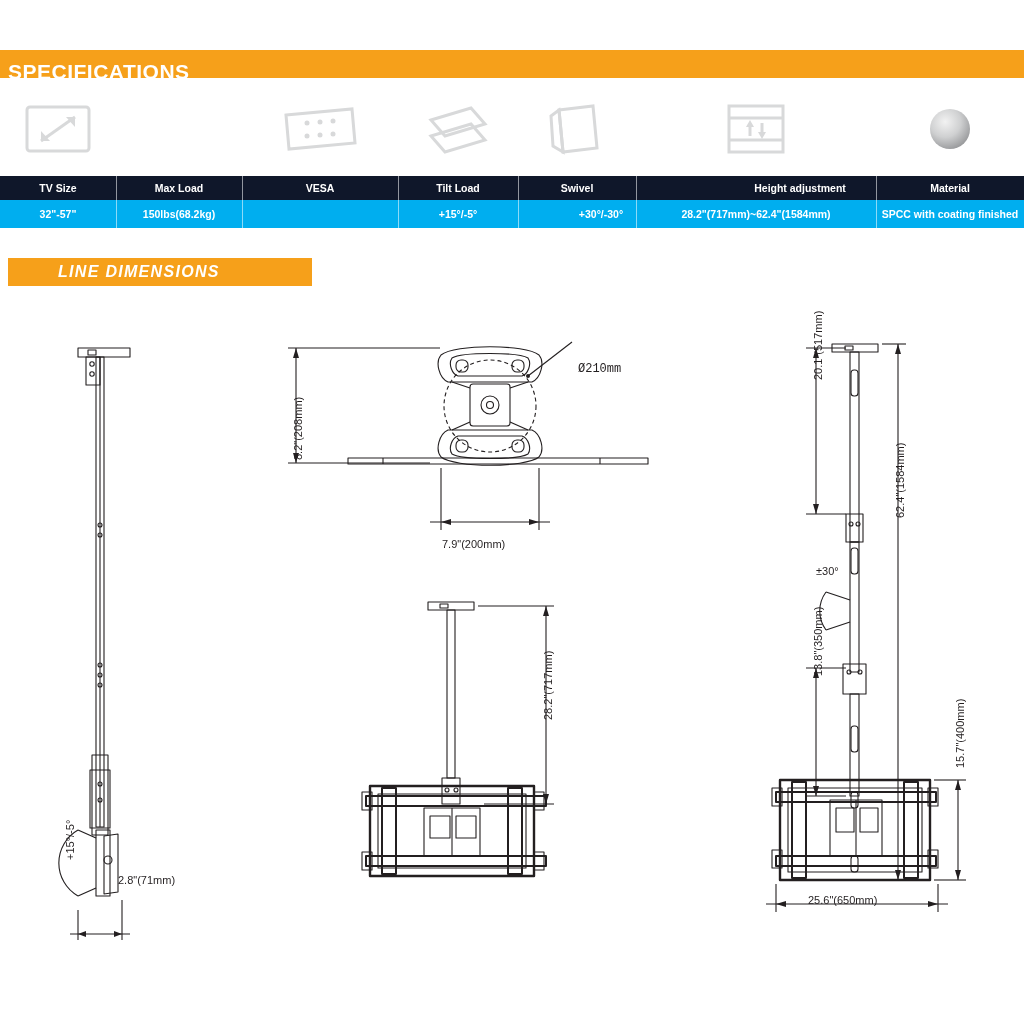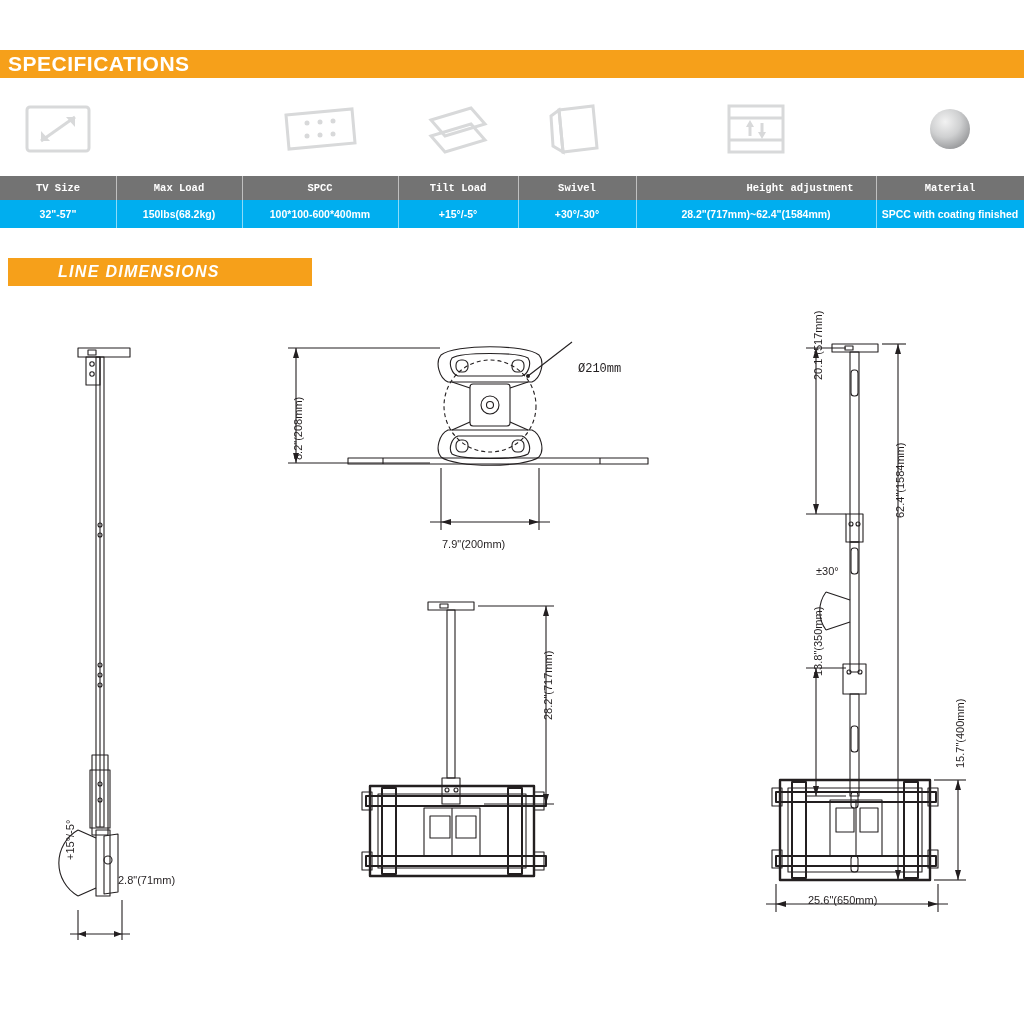--- a/index.html
+++ b/index.html
@@ -10,39 +10,38 @@
     color:#231f20;
     overflow:hidden;
     position:relative;
   }
   
   .spec-header{
     position:absolute;left:0;top:50px;width:1024px;height:28px;
     background:#f6a01a;
   }
   .spec-header-title{
-    position:absolute;left:8px;top:52px;
+    position:absolute;left:8px;top:60px;
     font-size:21px;font-weight:bold;color:#ffffff;letter-spacing:.5px;
     line-height:24px;
     text-align:center;
   }
   
   .icon-row{
     position:absolute;left:0;top:84px;width:1024px;height:90px;
   }
   .icon-cell{
     position:absolute;top:0;height:90px;
     display:flex;align-items:center;justify-content:center;
   }
   .icon-cell svg{display:block;}
   
   .tbl-head{
     position:absolute;left:0;top:176px;width:1024px;height:24px;
-    background:#737373;
-    font-family:Liberation Mono, monospace;
+    background:#0f172a;
   }
   .tbl-row{
     position:absolute;left:0;top:200px;width:1024px;height:28px;
     background:#00aeef;
   }
   .cell{
     position:absolute;top:0;height:100%;
     display:flex;align-items:center;justify-content:center;
     font-size:10.5px;color:#ffffff;font-weight:bold;text-align:center;
     line-height:12px;
@@ -138,39 +137,38 @@
         </radialGradient>
       </defs>
       <circle cx="23" cy="23" r="20" fill="url(#sph)"></circle>
     </svg>
   </div>
 </div>
 
 <div class="tbl-head">
   <div class="cell" style="left:0px;width:116px;">TV Size</div>
   <div class="cell" style="left:116px;width:126px;">Max Load</div>
-  <div class="cell" style="left:242px;width:156px;">SPCC</div>
+  <div class="cell" style="left:242px;width:156px;">VESA</div>
   <div class="cell" style="left:398px;width:120px;">Tilt Load</div>
   <div class="cell" style="left:518px;width:118px;">Swivel</div>
   <div class="cell" style="left:636px;width:240px;padding-left:44px;">Height adjustment</div>
   <div class="cell" style="left:876px;width:148px;text-align:center;">Material</div>
   <div class="sep" style="left:116px;"></div>
   <div class="sep" style="left:242px;"></div>
   <div class="sep" style="left:398px;"></div>
   <div class="sep" style="left:518px;"></div>
   <div class="sep" style="left:636px;"></div>
   <div class="sep" style="left:876px;"></div>
 </div>
 
 <div class="tbl-row">
   <div class="cell" style="left:0px;width:116px;">32"-57"</div>
   <div class="cell" style="left:116px;width:126px;">150lbs(68.2kg)</div>
-  <div class="cell" style="left:242px;width:156px;">100*100-600*400mm</div>
   <div class="cell" style="left:398px;width:120px;">+15°/-5°</div>
-  <div class="cell" style="left:518px;width:118px;">+30°/-30°</div>
+  <div class="cell" style="left:518px;width:118px;padding-left:24px;">+30°/-30°</div>
   <div class="cell" style="left:636px;width:240px;">28.2"(717mm)~62.4"(1584mm)</div>
   <div class="cell" style="left:876px;width:148px;border-radius:14px;">SPCC with coating finished</div>
   <div class="sep" style="left:116px;"></div>
   <div class="sep" style="left:242px;"></div>
   <div class="sep" style="left:398px;"></div>
   <div class="sep" style="left:518px;"></div>
   <div class="sep" style="left:636px;"></div>
   <div class="sep" style="left:876px;"></div>
 </div>
 

